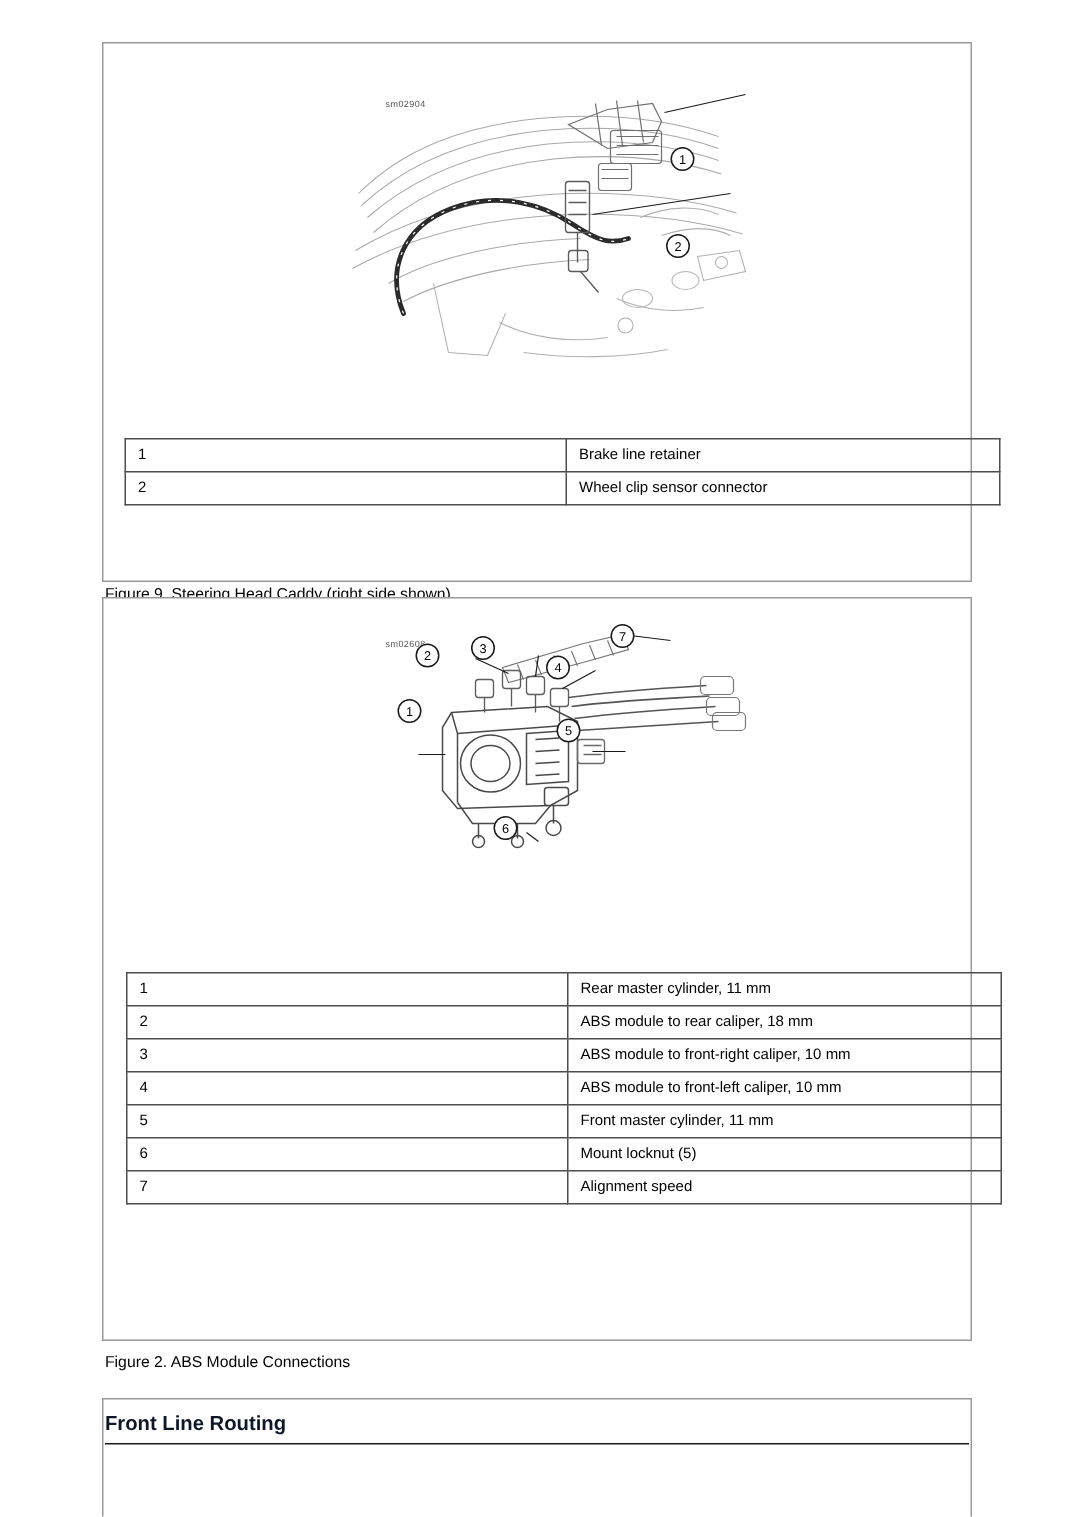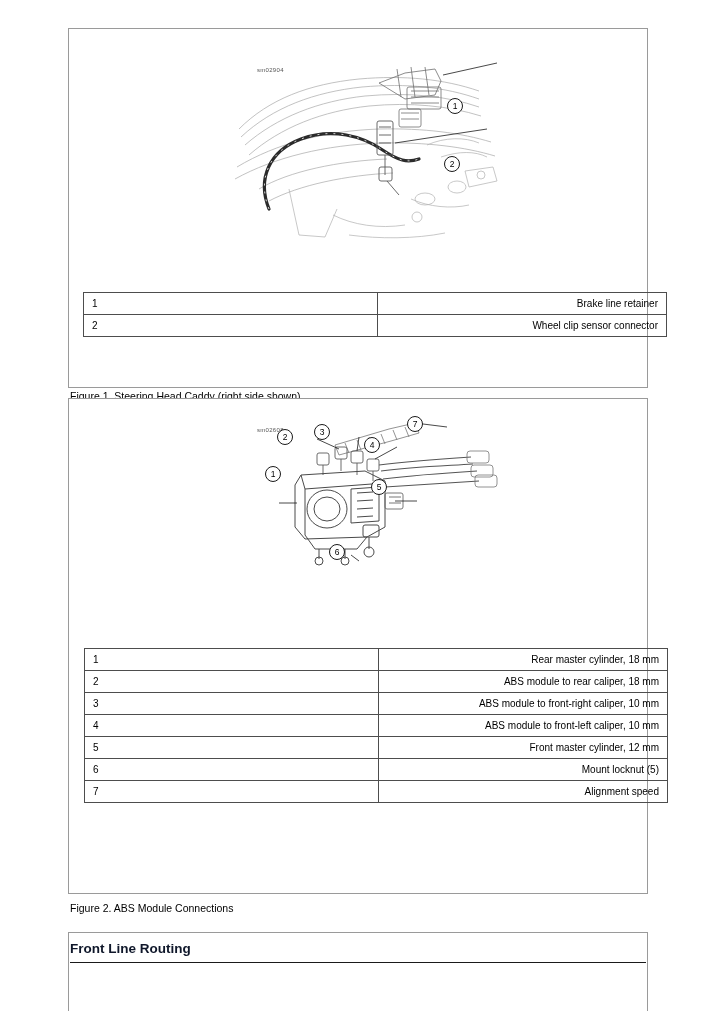--- a/index.html
+++ b/index.html
@@ -94,21 +94,21 @@
   }
   .parts-table td {
     border: 1px solid #4d4d4d;
     height: 21px;
     padding: 0 8px;
     vertical-align: middle;
     font-size: 10px;
     color: #000000;
   }
   .parts-table td.col-num { width: 277px; }
-  .parts-table td.col-desc { width: 272px; text-align: right; }
+  .parts-table td.col-desc { width: 272px; }
 
   #table1 { left: 82px; top: 292px; width: 549px; }
   #table2 { left: 83px; top: 647px; width: 547px; }
 
   
   #section-block {
     position: absolute;
     left: 68px;
     top: 932px;
     width: 580px;
@@ -218,21 +218,21 @@
           <td class="col-desc">Brake line retainer</td>
         </tr>
         <tr>
           <td class="col-num">2</td>
           <td class="col-desc">Wheel clip sensor connector</td>
         </tr>
       </tbody>
     </table>
   </div>
 
-  <div class="fig-caption" id="fig1-caption">Figure 1. Steering Head Caddy (right side shown)</div>
+  <div class="fig-caption" id="fig1-caption">Figure 9. Steering Head Caddy (right side shown)</div>
 
   <div class="fig-block" id="fig2-block">
 
     <div class="illus" style="left:170px; top:10px; width:300px; height:170px;">
       <svg class="art" width="300" height="170" viewBox="0 0 300 170">
 
         <g fill="none" stroke="#777777" stroke-width="0.8">
           <path d="M96 36 L 150 20 L 176 14 L 180 24 L 152 32 L 100 46 Z"></path>
           <path d="M106 34 L 110 44 M118 31 L 122 41 M130 28 L 134 38 M142 25 L 146 35 M154 21 L 158 31 M166 18 L 170 28"></path>
         </g>
@@ -298,37 +298,37 @@
     <div class="callout" style="left:295px; top:38px;">4</div>
     <div class="callout" style="left:338px; top:17px;">7</div>
     <div class="callout" style="left:196px; top:67px;">1</div>
     <div class="callout" style="left:302px; top:80px;">5</div>
     <div class="callout" style="left:260px; top:145px;">6</div>
 
     <table class="parts-table" id="table2" style="left:15px; top:249px;">
       <tbody>
         <tr>
           <td class="col-num">1</td>
-          <td class="col-desc">Rear master cylinder, 18 mm</td>
+          <td class="col-desc">Rear master cylinder, 11 mm</td>
         </tr>
         <tr>
           <td class="col-num">2</td>
           <td class="col-desc">ABS module to rear caliper, 18 mm</td>
         </tr>
         <tr>
           <td class="col-num">3</td>
           <td class="col-desc">ABS module to front-right caliper, 10 mm</td>
         </tr>
         <tr>
           <td class="col-num">4</td>
           <td class="col-desc">ABS module to front-left caliper, 10 mm</td>
         </tr>
         <tr>
           <td class="col-num">5</td>
-          <td class="col-desc">Front master cylinder, 12 mm</td>
+          <td class="col-desc">Front master cylinder, 11 mm</td>
         </tr>
         <tr>
           <td class="col-num">6</td>
           <td class="col-desc">Mount locknut (5)</td>
         </tr>
         <tr>
           <td class="col-num">7</td>
           <td class="col-desc">Alignment speed</td>
         </tr>
       </tbody>

